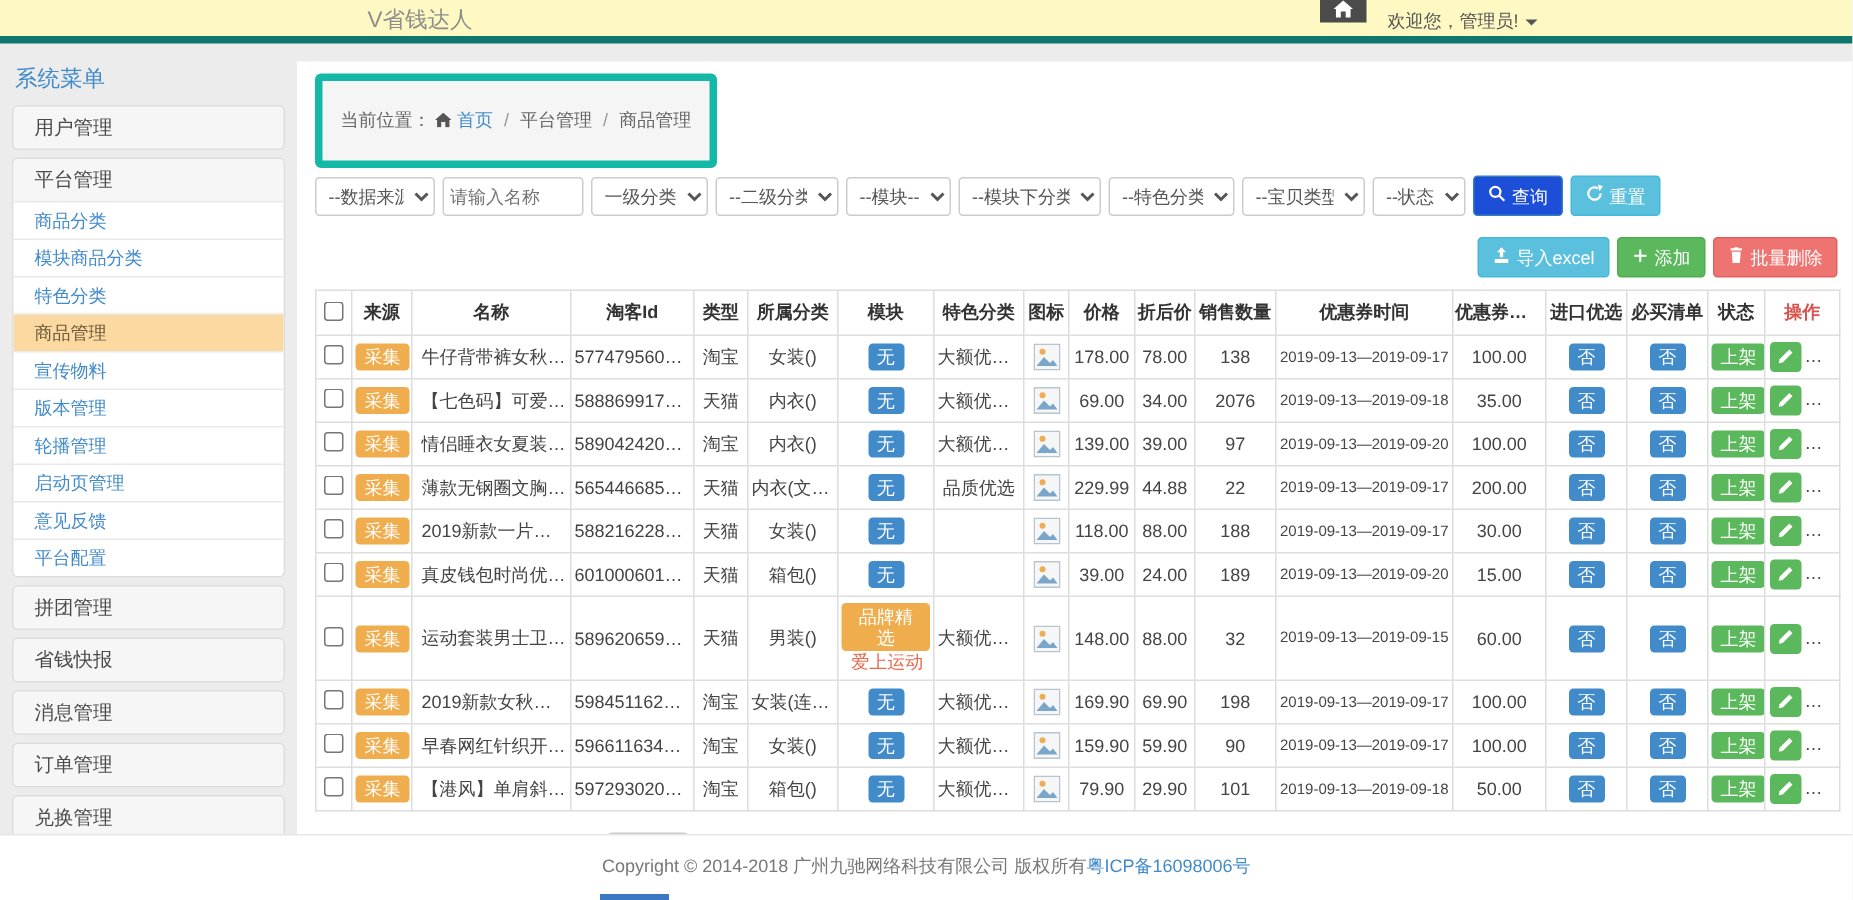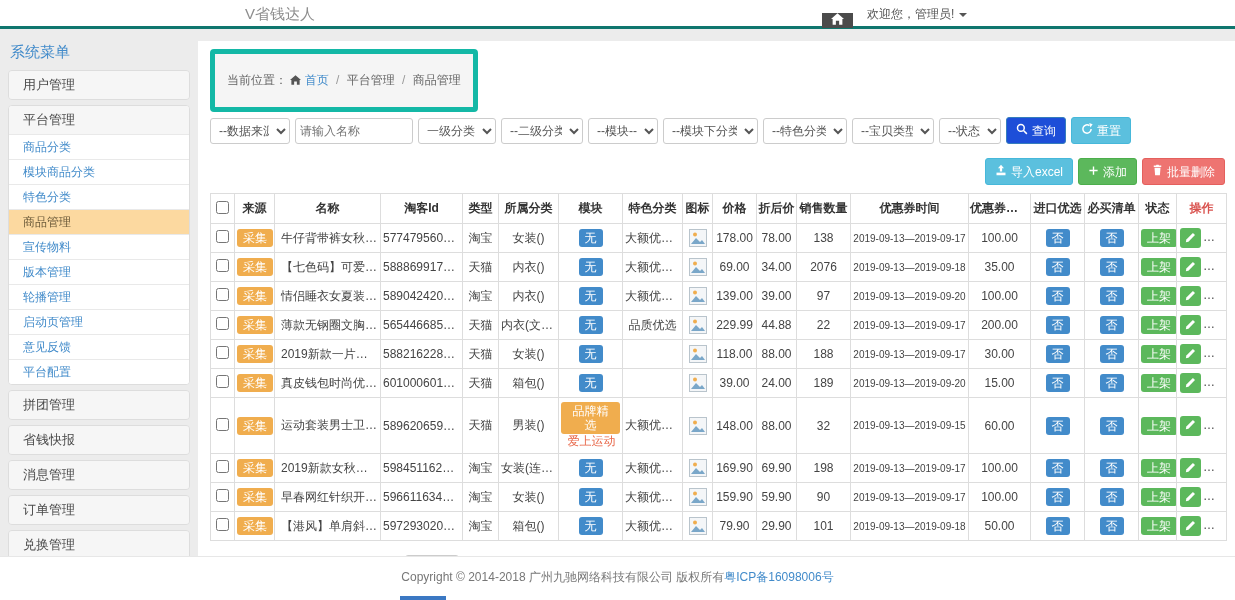--- a/index.html
+++ b/index.html
@@ -1,22 +1,22 @@
 <!DOCTYPE html>
 <html><head>
 <meta charset="utf-8">
 <style>
 *{box-sizing:border-box;margin:0;padding:0}
 html,body{width:1235px;height:600px}
 body{font-family:"Liberation Sans","DejaVu Sans",sans-serif;font-size:12px;color:#333;background:#ececec;overflow:hidden;position:relative}
 a{text-decoration:none}
 
-.navbar{height:29px;background:#ffffff;border-bottom:3px solid #0f766e;position:relative}
+.navbar{height:29px;background:#fef9c3;border-bottom:5px solid #0f766e;position:relative}
 .brand{position:absolute;left:245px;top:0;line-height:28px;font-size:15px;color:#8d8d8d}
-.nav-right{position:absolute;left:822px;top:0;height:28px;display:flex;align-items:flex-end}
+.nav-right{position:absolute;left:880px;top:0;height:28px;display:flex;align-items:flex-start}
 .home-btn{width:31px;background:#4b4b4b;display:flex;align-items:center;justify-content:center;cursor:pointer}
 .welcome{line-height:28px;padding:0 14px;color:#555;cursor:pointer}
 .caret{display:inline-block;margin-left:5px;vertical-align:middle;border-left:4px solid transparent;border-right:4px solid transparent;border-top:4px solid #555}
 
 .layout{display:flex;align-items:flex-start;padding:12px 0 0 8px}
 .sidebar{width:182px;flex:none}
 .sidebar-title{color:#428bca;font-size:15px;padding:2px 2px 8px}
 .menu-group{border:1px solid #ddd;border-radius:4px;margin-bottom:5px;overflow:hidden;background:#fff}
 .menu-group-header{padding:6px 14px;font-size:13px;color:#4a4a4a;background:#f6f6f6;cursor:pointer;line-height:16px}
 .menu-sub{padding:5px 14px;font-size:12px;color:#428bca;border-top:1px solid #e9e9e9;background:#fff;cursor:pointer;line-height:14px}
@@ -24,21 +24,21 @@
 .menu-partial{height:9px;border:1px solid #ddd;border-bottom:none;border-radius:4px 4px 0 0;background:#f6f6f6}
 .main{flex:1;background:#fff;margin-left:8px;padding:8px 10px 0 12px;min-height:519px;overflow:hidden}
 
 .breadcrumb{display:inline-block;background:#f5f5f5;border:5px solid #14b8a6;border-radius:4px;padding:18px 12px;color:#666;margin-bottom:5px}
 .breadcrumb a{color:#428bca}
 .bc-sep{color:#999;margin:0 4px}
 
 .filters{display:flex;align-items:center;gap:5px;margin-bottom:14px}
 .filters select,.filters input{height:26px;border:1px solid #ccc;border-radius:3px;font-size:12px;color:#555;background:#fff;padding:0 4px;font-family:inherit;cursor:pointer}
 .filters input{cursor:text}
-.w-source{width:80px}.w-name{width:118px}.w-l1{width:78px}.w-l2{width:82px}.w-mod{width:70px}.w-modsub{width:95px}.w-feat{width:84px}.w-itype{width:82px}.w-status{width:62px}
+.w-source{width:80px}.w-name{width:94px}.w-l1{width:78px}.w-l2{width:82px}.w-mod{width:70px}.w-modsub{width:95px}.w-feat{width:84px}.w-itype{width:82px}.w-status{width:62px}
 
 .btn{display:inline-flex;align-items:center;gap:4px;border:1px solid transparent;border-radius:3px;font-size:12px;padding:5px 9px;color:#fff;cursor:pointer;font-family:inherit;line-height:14px}
 .btn-primary{background:#1d4ed8;border-color:#357ebd}
 .btn-info{background:#5bc0de;border-color:#46b8da}
 .btn-success{background:#5cb85c;border-color:#4cae4c}
 .btn-danger-soft{background:#ee7471;border-color:#e4605d}
 .toolbar{display:flex;justify-content:flex-end;gap:5px;margin-bottom:8px}
 
 .grid{width:1016px;border-collapse:collapse;table-layout:fixed}
 .grid th,.grid td{border:1px solid #ddd;text-align:center;padding:4px 2px;overflow:hidden;white-space:nowrap;text-overflow:ellipsis}

